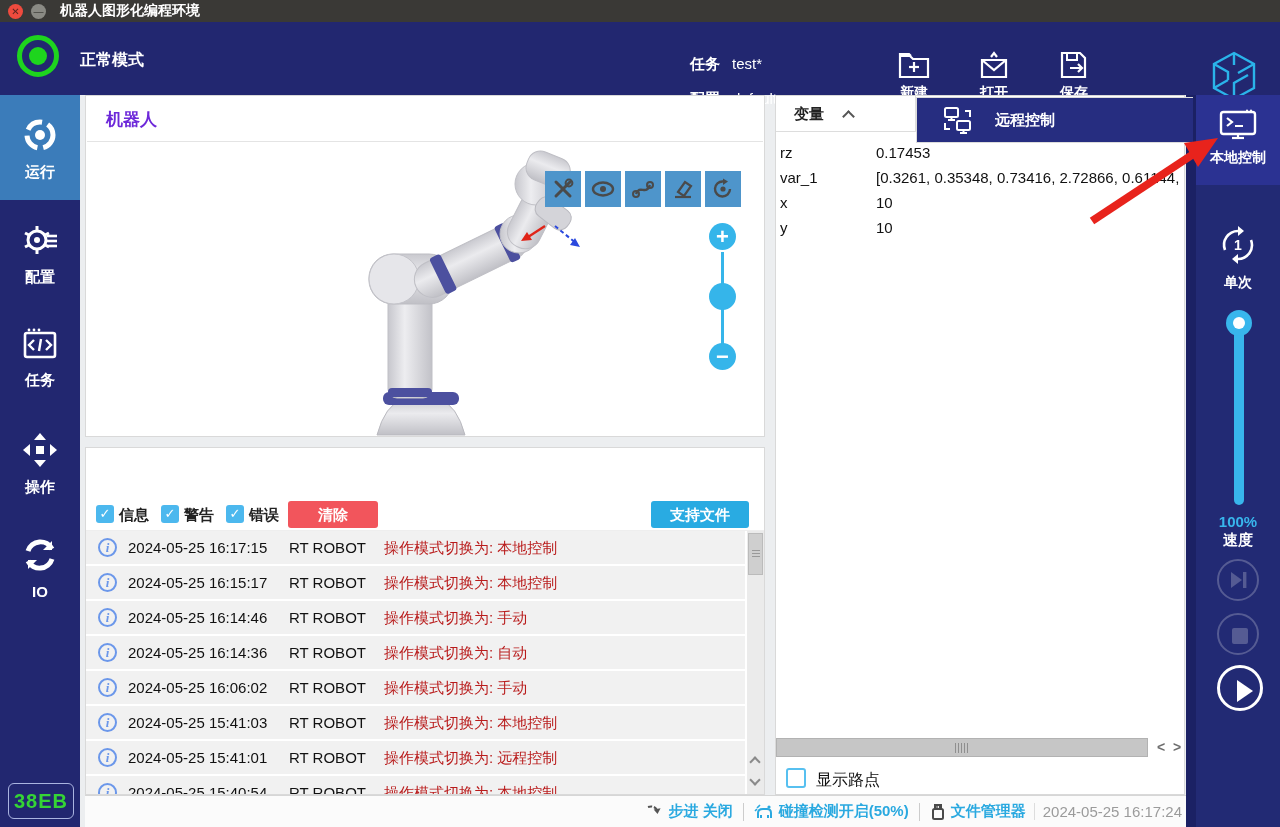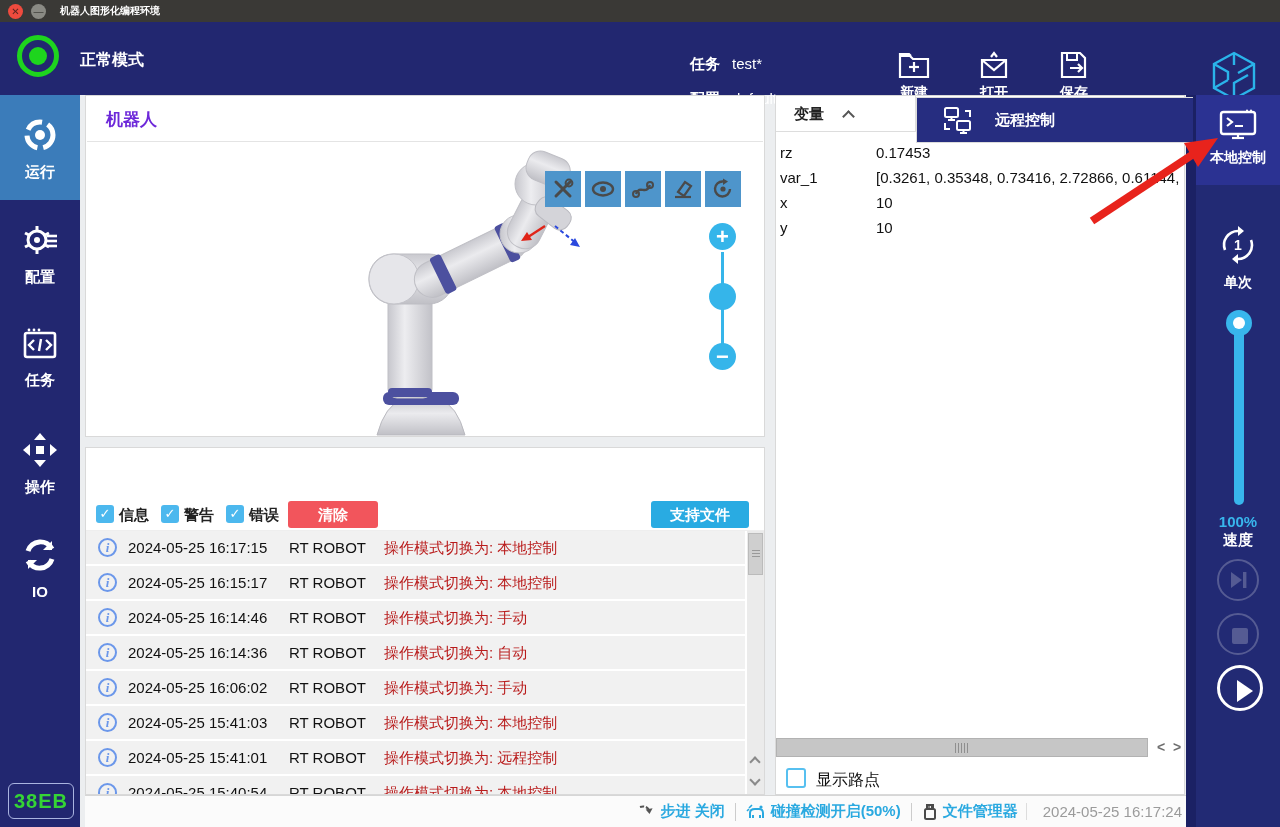--- a/index.html
+++ b/index.html
@@ -4,21 +4,21 @@
 <style>
   * { margin:0; padding:0; box-sizing:border-box; }
   html,body { width:1280px; height:827px; overflow:hidden; }
   body { position:relative; background:#eceef0; font-family:"Liberation Sans", sans-serif; }
 
   
   .titlebar { position:absolute; left:0; top:0; width:1280px; height:22px; background:#3a3936; display:flex; align-items:center; }
   .tb-btn { width:15px; height:15px; border-radius:50%; margin-left:8px; display:flex; align-items:center; justify-content:center; font-size:10px; color:#5a2420; cursor:pointer; }
   .tb-close { background:#ef4b3e; }
   .tb-min { background:#8a8a84; color:#3f3f3b; }
-  .tb-title { color:#fff; font-weight:bold; font-size:10px; margin-left:14px; }
+  .tb-title { color:#fff; font-weight:bold; font-size:14px; margin-left:14px; }
 
   
   .header { position:absolute; left:0; top:22px; width:1280px; height:73px; background:#222770; }
   .mode-ind { position:absolute; left:17px; top:13px; width:42px; height:42px; border-radius:50%; border:5px solid #1ed41e; }
   .mode-ind::after { content:""; position:absolute; left:7px; top:7px; width:18px; height:18px; border-radius:50%; background:#1ed41e; }
   .mode-label { position:absolute; left:80px; top:28px; color:#fff; font-weight:bold; font-size:16px; }
   .hdr-kv { position:absolute; color:#fff; font-size:15px; }
   .hdr-kv .k { font-weight:bold; margin-right:12px; }
   .hbtn { position:absolute; top:28px; width:72px; text-align:center; color:#fff; cursor:pointer; }
   .hbtn svg { display:block; margin:0 auto; }
@@ -107,21 +107,21 @@
   .ctrl-stop { top:518px; width:42px; height:42px; border:2px solid #555b93; }
   .stop-sq { position:absolute; left:13px; top:13px; width:16px; height:16px; background:#555b93; border-radius:2px; }
   .ctrl-play { top:570px; width:46px; height:46px; border:3px solid #fff; }
   .play-tri { position:absolute; left:17px; top:12px; width:0; height:0; border-left:16px solid #fff; border-top:11px solid transparent; border-bottom:11px solid transparent; }
 
   
   .statusbar { position:absolute; left:85px; top:795px; width:1101px; height:32px; background:#fbfbfb; border-top:1px solid #d6d6d6; display:flex; align-items:center; justify-content:flex-end; }
   .sb-item { display:flex; align-items:center; color:#2aa9e0; font-weight:bold; font-size:15px; cursor:pointer; }
   .sb-item svg { margin-right:5px; }
   .sb-sep { width:1px; height:18px; background:#ccc; margin:0 10px; }
-  .sb-time { color:#9b9b9b; font-size:15px; margin-left:8px; margin-right:4px; border-left:1px solid #ddd; padding-left:16px; }
+  .sb-time { color:#9b9b9b; font-size:15px; margin-left:8px; margin-right:4px; border-left:1px solid #ddd; padding-left:8px; }
 </style>
 </head>
 <body>
 
 <div class="titlebar">
   <div class="tb-btn tb-close">✕</div>
   <div class="tb-btn tb-min">—</div>
   <div class="tb-title">机器人图形化编程环境</div>
 </div>
 

